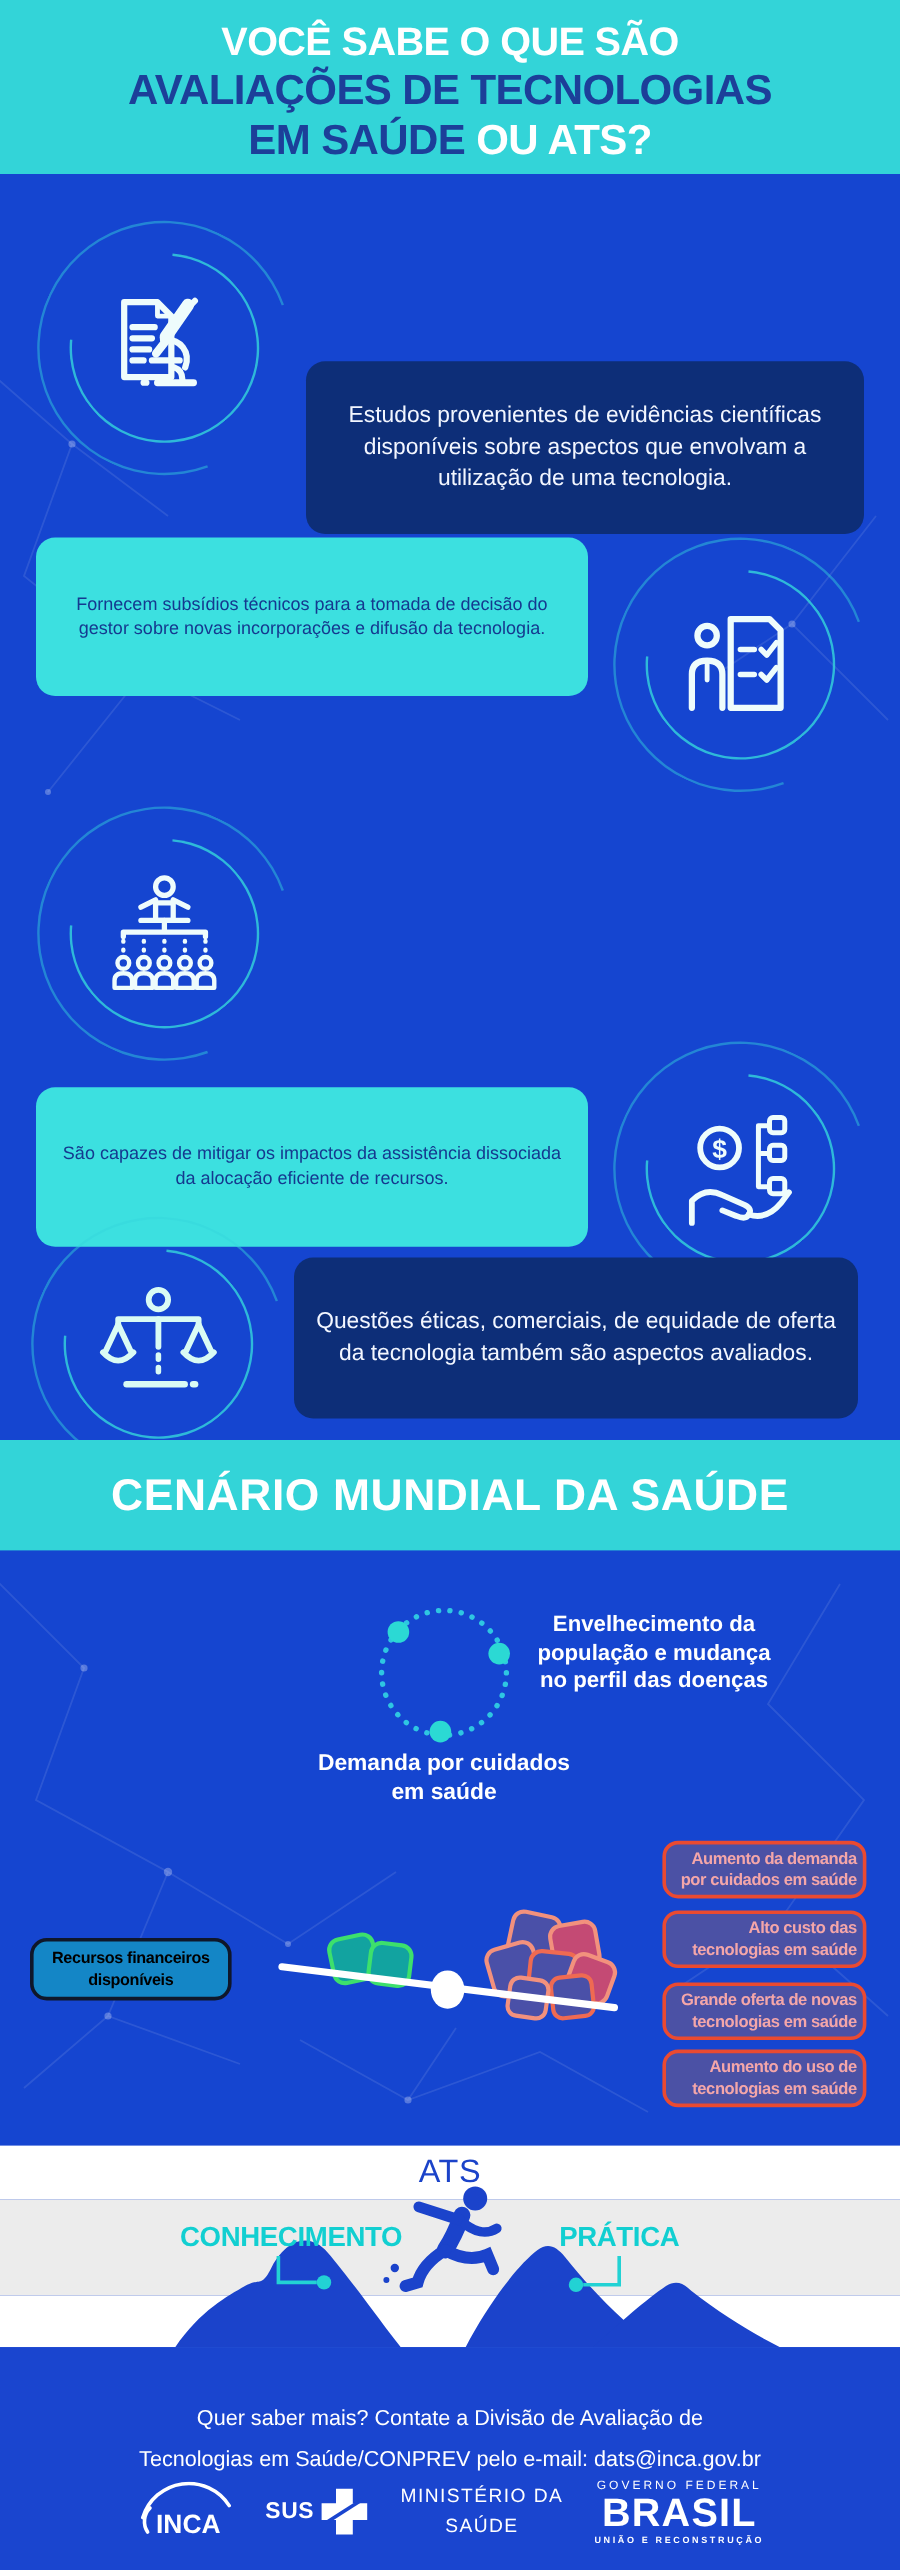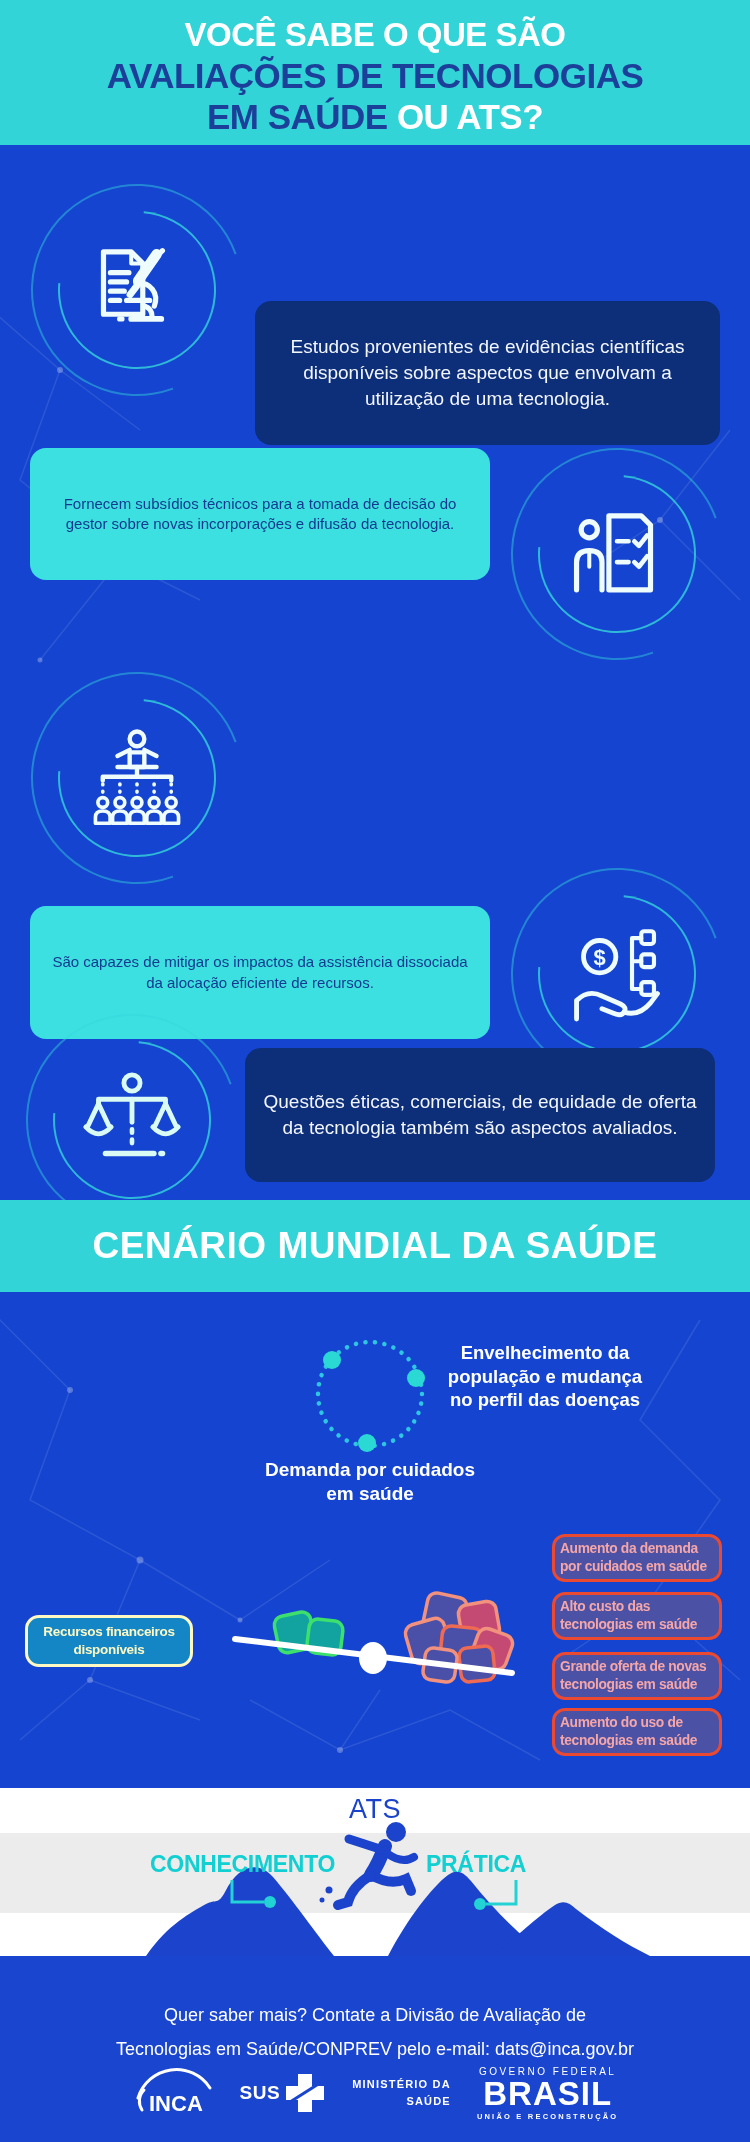--- a/index.html
+++ b/index.html
@@ -42,42 +42,42 @@
   
   #scenario-title{color:#ffffff;font-size:37px;font-weight:bold;letter-spacing:.5px}
   .cycle-label{position:absolute;color:#ffffff;font-weight:bold;text-align:center;line-height:1.28}
   #label-newtech{left:75px;top:1337px;width:270px;font-size:19px}
   #label-aging{left:435px;top:1341px;width:220px;font-size:18.5px}
   #label-demand{left:250px;top:1458px;width:240px;font-size:19px}
 
   .pressure-box{position:absolute;left:552px;width:170px;height:48px;background:#4b51a5;
        border:3px solid #ea4a31;border-radius:13px;color:#f4a6a9;font-weight:bold;
        font-size:13.8px;letter-spacing:-.35px;line-height:1.3;display:flex;align-items:center;
-       justify-content:center;text-align:left;box-sizing:border-box;padding:3px 5px}
+       justify-content:center;text-align:right;box-sizing:border-box;padding:3px 5px}
   #resources-box{position:absolute;left:25px;top:1615px;width:168px;height:52px;
-       background:#1486c6;border:3px solid #fef9c3;border-radius:14px;color:#fef9c3;
+       background:#1486c6;border:3px solid #0f172a;border-radius:14px;color:#000000;
        font-weight:bold;font-size:13.5px;letter-spacing:-.3px;line-height:1.3;display:flex;
        align-items:center;justify-content:center;text-align:center;box-sizing:border-box;padding:14px 6px}
 
   
   #ats-label{position:absolute;left:0;top:1794px;width:750px;text-align:center;
        color:#1b43c9;font-size:27px;font-weight:normal;letter-spacing:.5px}
   .bridge-word{position:absolute;top:1851px;color:#12cfd1;font-weight:bold;font-size:23px;
-       letter-spacing:-.3px;text-align:left}
+       letter-spacing:-.3px;text-align:center}
   #word-know{left:150px;width:180px}
   #word-pract{left:426px;width:180px}
 
   
   #contact{position:absolute;left:45px;top:1998px;width:660px;text-align:center;color:#ffffff;
        font-size:18px;line-height:1.9}
   #logos{position:absolute;left:0;top:2066px;width:750px;display:flex;align-items:center;
        justify-content:center;gap:26px;color:#fff}
   #logo-sus{display:flex;align-items:center;gap:4px}
   #logo-sus .sus-txt{font-weight:bold;font-size:19px;letter-spacing:.5px}
-  #logo-ministry{text-align:right;font-weight:bold;font-size:11px;letter-spacing:1.2px;line-height:1.6}
+  #logo-ministry{text-align:center;font-weight:normal;font-size:16px;letter-spacing:1.2px;line-height:1.6}
   #logo-gov{text-align:center}
   #logo-gov .gov-top{font-weight:normal;font-size:10px;letter-spacing:2.5px}
   #logo-gov .gov-name{font-weight:bold;font-size:33px;letter-spacing:1px;line-height:1.05}
   #logo-gov .gov-sub{font-weight:bold;font-size:7.5px;letter-spacing:2.2px}
 </style>
 </head>
 <body>
 
 <div class="page">
 

